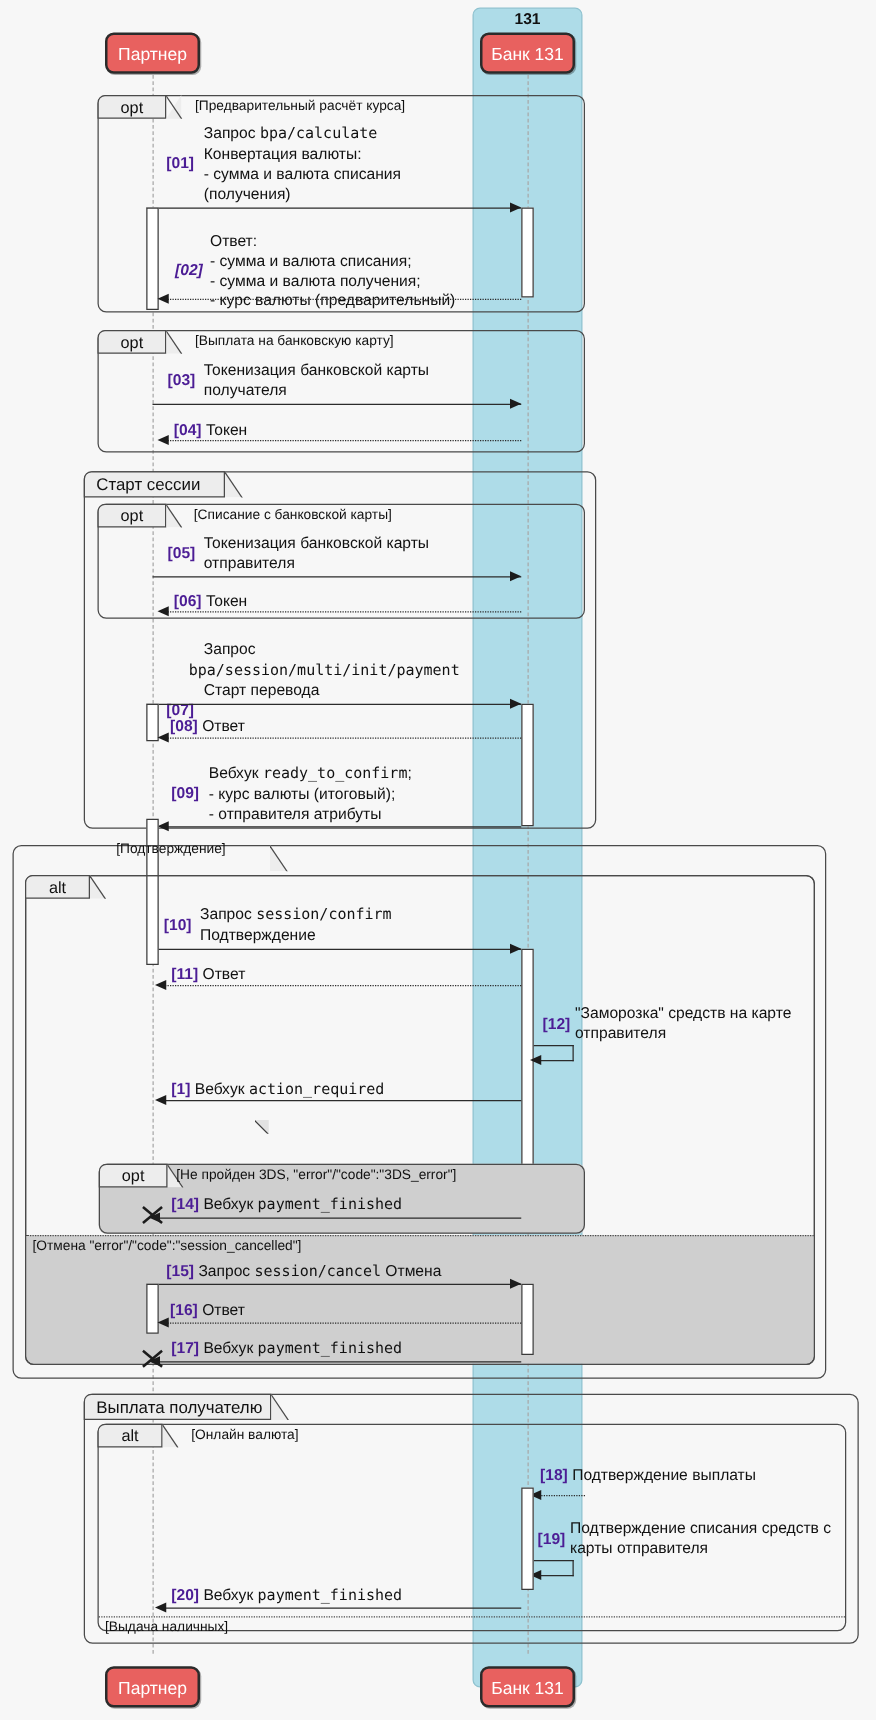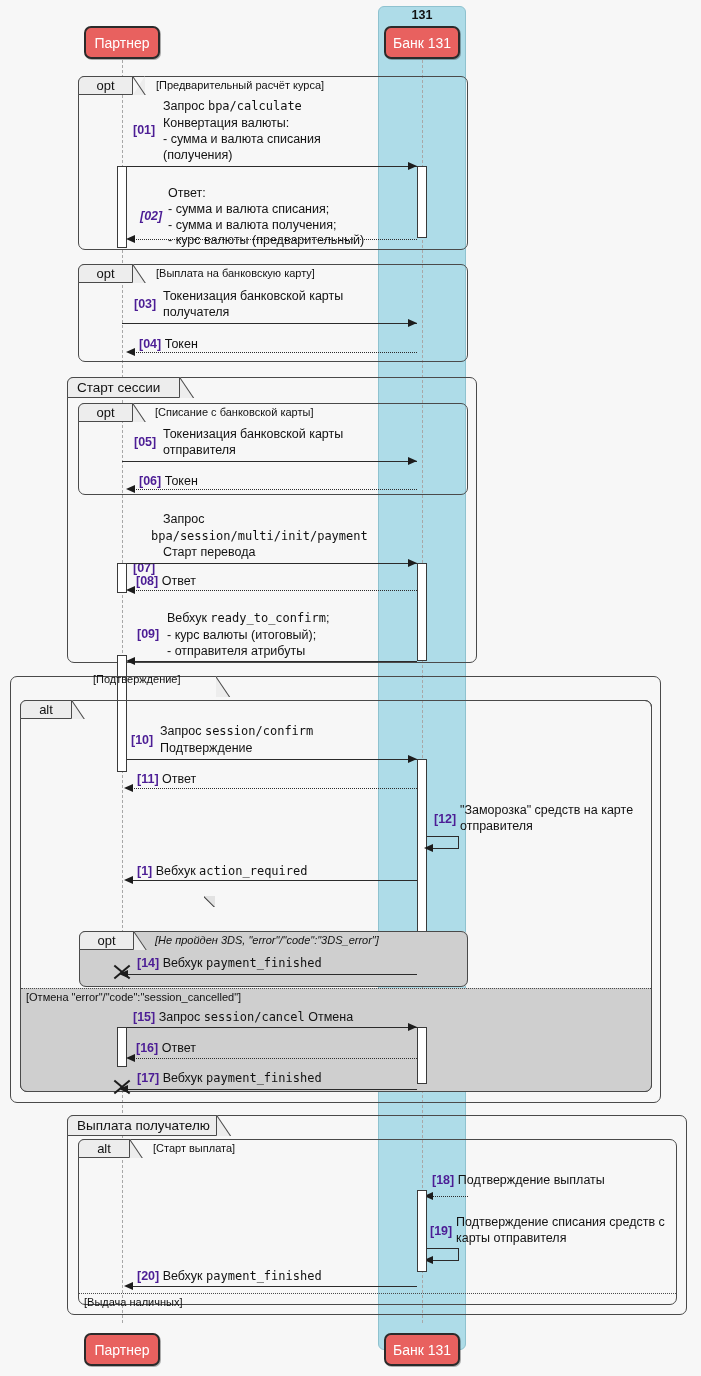--- a/index.html
+++ b/index.html
@@ -235,21 +235,21 @@
     <div style="position:absolute;left:0;top:0;width:16px;height:0;border-top:1.2px solid #3a3a3a;transform-origin:0 0;transform:rotate(45deg);"></div>
   </div>
 
   <div class="abs" style="left:79px;top:931px;width:389px;height:56px;background:#CFCFCF;border-radius:6px;"></div>
   <div class="frame" style="left:79px;top:931px;width:389px;height:56px;"></div>
   <div class="tagbox" style="left:79px;top:931px;width:55px;height:19px;">opt</div>
   <div class="abs" style="left:134px;top:931px;width:13px;height:19px;background:#EDEDED;clip-path:polygon(0 0,0 100%,100% 100%);"></div>
   <div class="abs" style="left:134px;top:931px;width:13px;height:19px;overflow:hidden;">
     <div style="position:absolute;left:0;top:0;width:23px;height:0;border-top:1.2px solid #4a4a4a;transform-origin:0 0;transform:rotate(56deg);"></div>
   </div>
-  <div class="guard" style="left:155px;top:934px;font-style:italic;">[Не пройден 3DS, "error"/"code":"3DS_error"]</div>
+  <div class="guard" style="left:141px;top:934px;">[Не пройден 3DS, "error"/"code":"3DS_error"]</div>
 
   <div class="msgtext" style="left:137px;top:956px;">
     <span class="seqnum" style="position:static;">[14]</span>
     <span>Вебхук </span><span class="mono">payment_finished</span>
   </div>
   <div class="msgline" style="left:122px;top:974px;width:295px;"></div>
   <div class="arrowhead arrow-left" style="left:119px;top:969.5px;"></div>
   <div class="cross" style="left:112px;top:963px;width:20px;height:20px;">
     <span class="a"></span>
       <span class="b"></span>
@@ -291,21 +291,21 @@
   <div class="abs" style="left:217px;top:1115px;width:15px;height:21px;overflow:hidden;">
     <div style="position:absolute;left:0;top:0;width:26px;height:0;border-top:1.2px solid #4a4a4a;transform-origin:0 0;transform:rotate(56deg);"></div>
   </div>
 
   <div class="frame" style="left:78px;top:1139px;width:599px;height:166px;"></div>
   <div class="tagbox" style="left:78px;top:1139px;width:52px;height:19px;">alt</div>
   <div class="abs" style="left:130px;top:1139px;width:13px;height:19px;background:#EDEDED;clip-path:polygon(0 0,0 100%,100% 100%);"></div>
   <div class="abs" style="left:130px;top:1139px;width:13px;height:19px;overflow:hidden;">
     <div style="position:absolute;left:0;top:0;width:23px;height:0;border-top:1.2px solid #4a4a4a;transform-origin:0 0;transform:rotate(56deg);"></div>
   </div>
-  <div class="guard" style="left:153px;top:1142px;">[Старт выплата]</div>
+  <div class="guard" style="left:153px;top:1142px;">[Онлайн валюта]</div>
 
   <div class="msgtext" style="left:432px;top:1173px;">
     <span class="seqnum" style="position:static;">[18]</span>
     <span>Подтверждение выплаты</span>
   </div>
   <div class="msgline dotted" style="left:427px;top:1196px;width:41px;"></div>
   <div class="arrowhead arrow-left" style="left:424px;top:1191.5px;"></div>
 
   <div class="msgtext" style="left:456px;top:1215px;">Подтверждение списания средств с</div>
   <div class="msgtext" style="left:456px;top:1231px;">карты отправителя</div>

